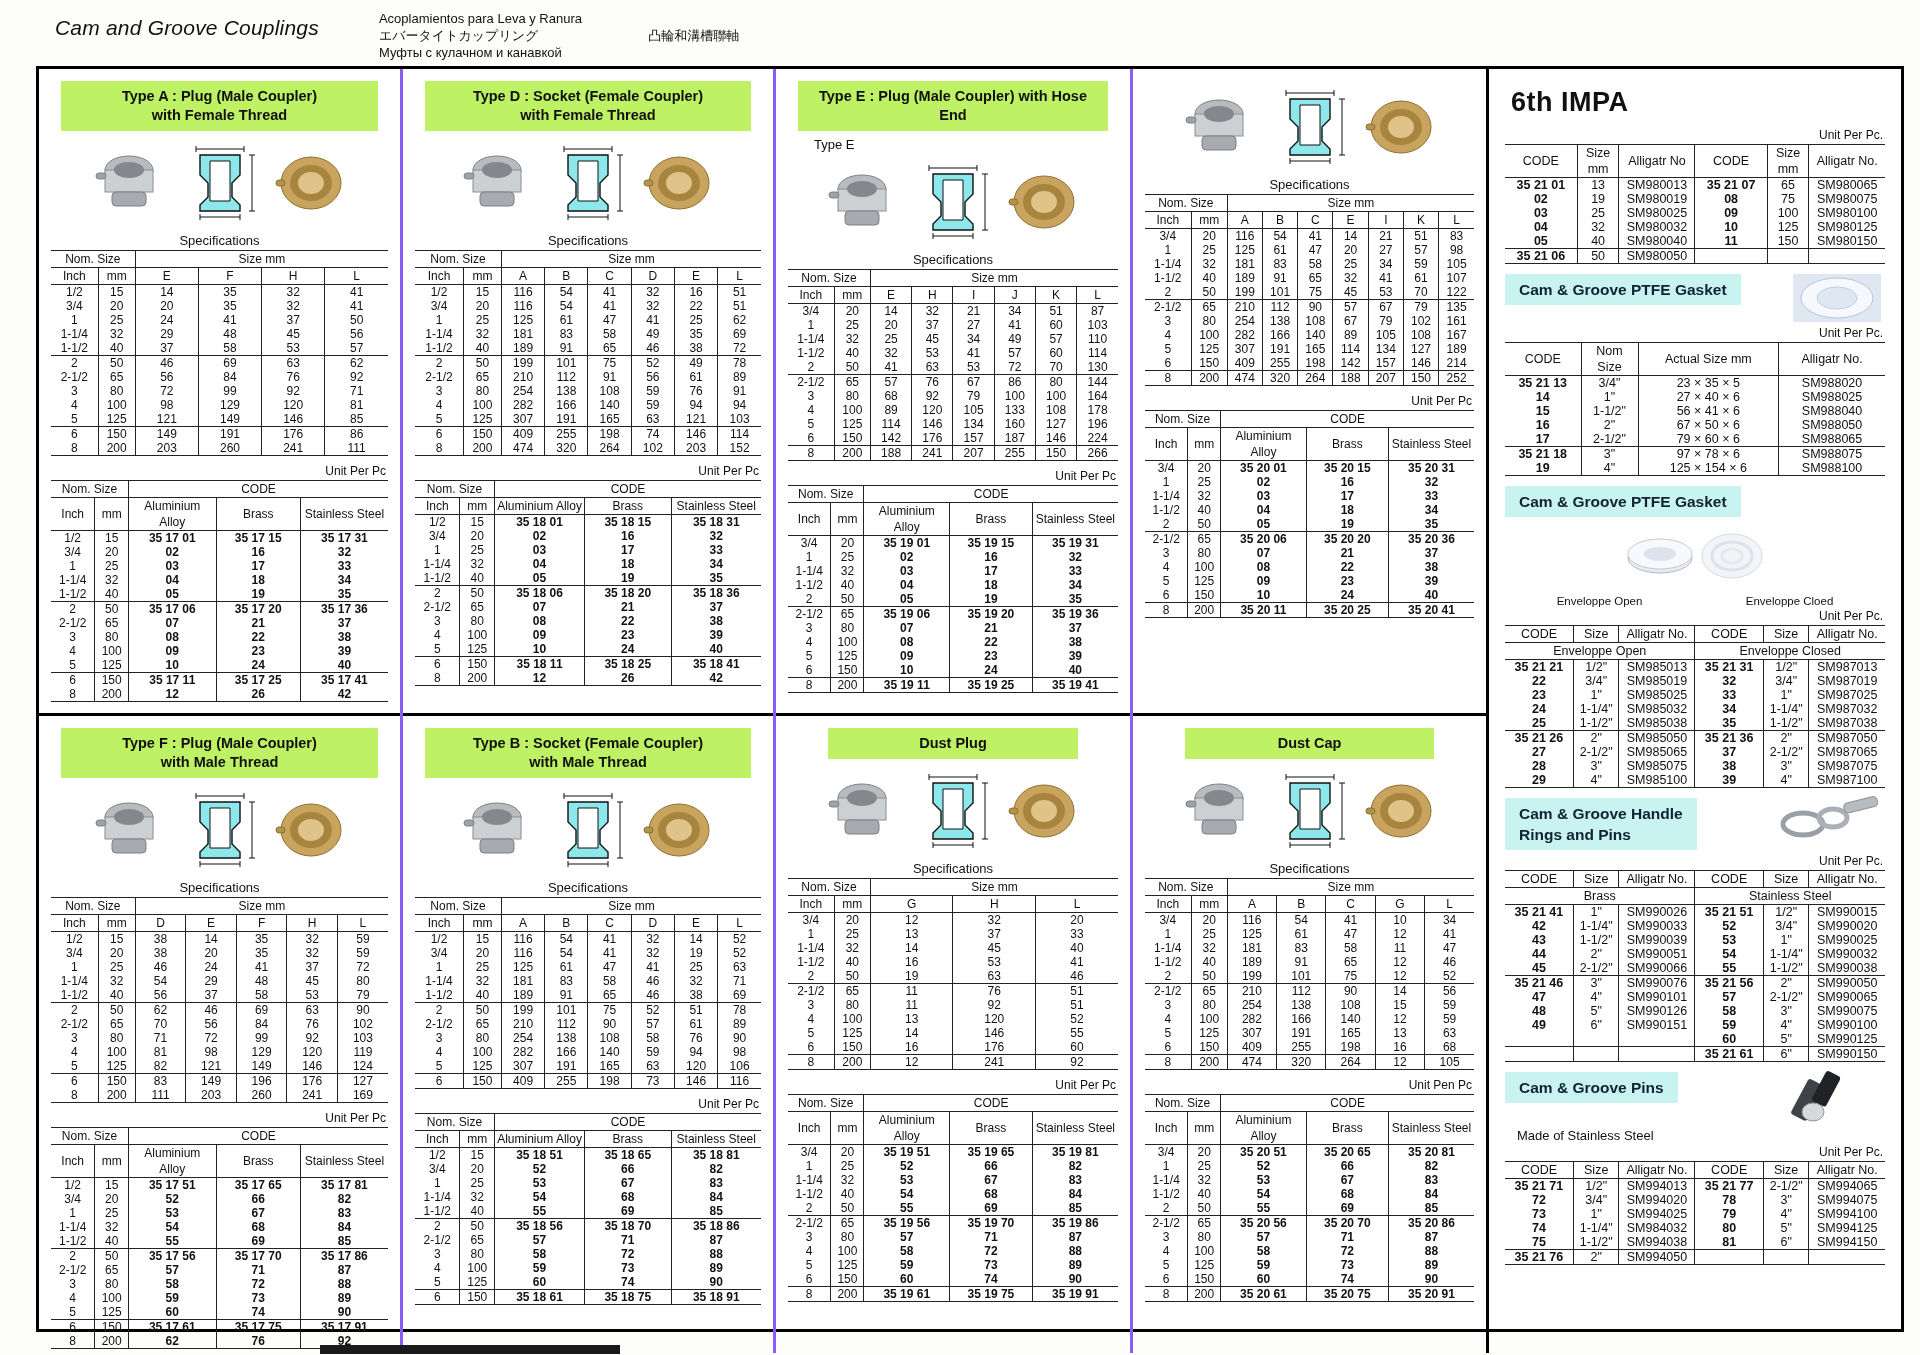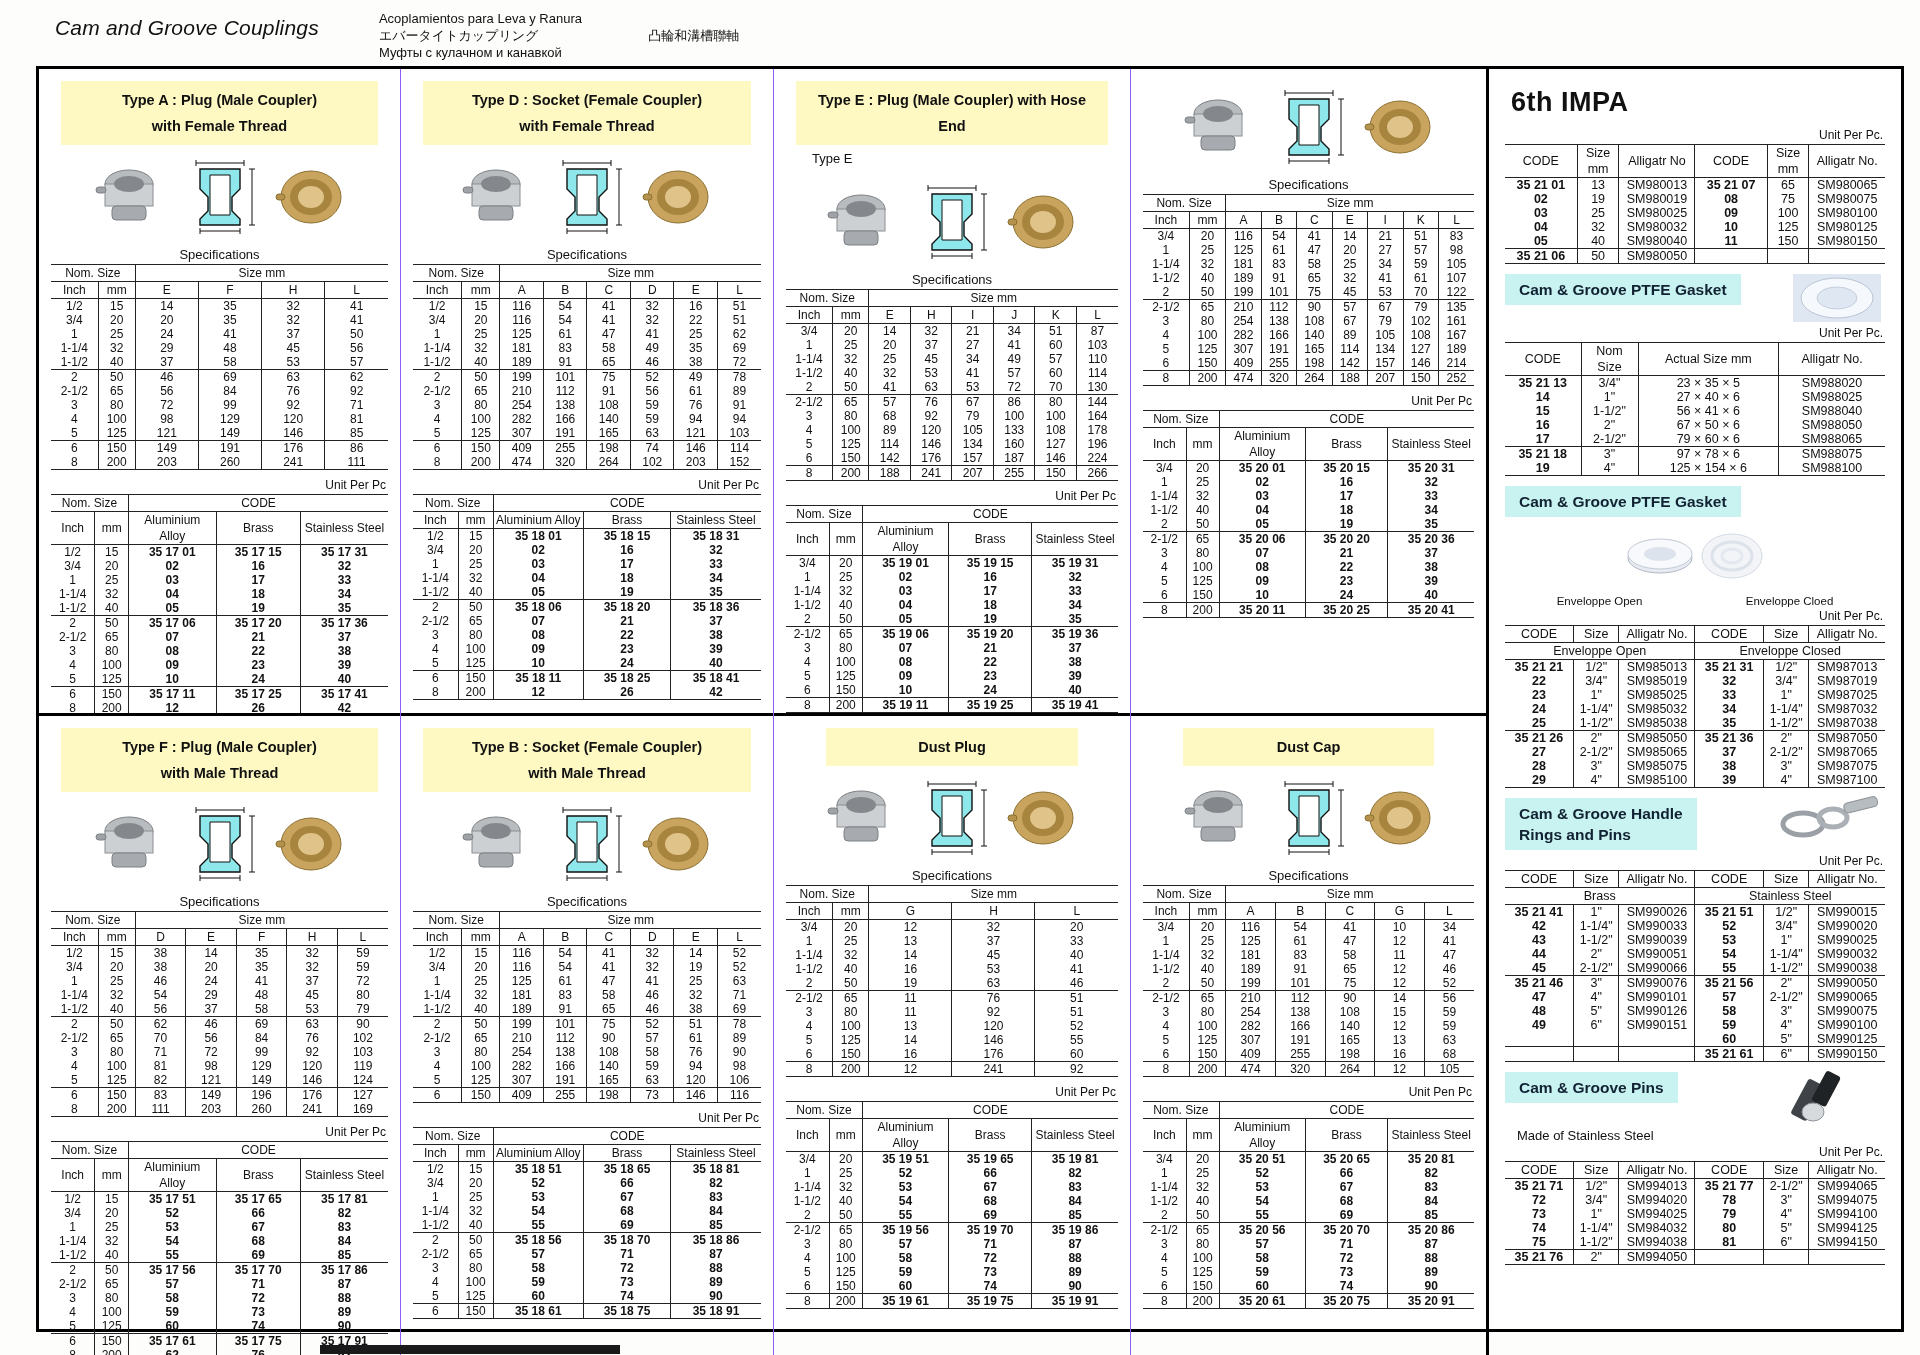--- a/index.html
+++ b/index.html
@@ -9,29 +9,29 @@
   
   .hdr { position:absolute; top:10px; left:55px; display:flex; gap:60px; align-items:flex-start; }
   .hdr-title { font-size:21px; font-weight:normal; font-style:italic; letter-spacing:.2px; padding-top:6px; }
   .hdr-langs { font-size:13px; line-height:17px; }
   .hdr-langs .row2 { display:flex; gap:110px; }
 
   
   .board { position:absolute; left:36px; top:66px; width:1868px; height:1266px;
            border:3px solid #000; display:grid;
            grid-template-columns:361px 373px 357px 356px 1fr; box-sizing:border-box; background:#fff; }
-  .pcol { display:grid; grid-template-rows:644px 1fr; border-left:1px solid #8b5cf6; box-sizing:border-box; }
+  .pcol { display:grid; grid-template-rows:644px 1fr; border-left:3px solid #8b5cf6; box-sizing:border-box; }
   .pcol:first-child { border-left:none; }
   .panel { padding:10px 12px 4px 12px; box-sizing:border-box; overflow:hidden; }
   .panel.bottom { border-top:3px solid #000; }
   .sidebar { border-left:3px solid #000; padding:14px 16px; box-sizing:border-box; overflow:hidden; }
 
-  .ptitle { background:#fef9c3; text-align:center; font-weight:bold; font-size:14.5px;
-            line-height:26px; padding:6px 20px; margin:2px 10px 6px 10px; }
-  .figlabel { font-size:13px; margin:2px 0 10px 26px; }
+  .ptitle { background:#bef264; text-align:center; font-weight:bold; font-size:14.5px;
+            line-height:19px; padding:6px 20px; margin:2px 10px 6px 10px; }
+  .figlabel { font-size:13px; margin:2px 0 4px 26px; }
   .figures { display:flex; justify-content:center; align-items:center; gap:16px; height:92px; margin:2px 0 2px 0; }
   .caption { text-align:center; font-size:13px; margin:4px 0 2px 0; }
   .unit { text-align:right; font-size:12px; margin:8px 2px 2px 0; }
 
   table.tbl { border-collapse:collapse; width:100%; font-size:12px; table-layout:fixed; }
   table.tbl th, table.tbl td { border-left:1px solid #222; text-align:center; font-weight:normal;
                                padding:0 1px; line-height:14px; }
   table.tbl th { line-height:16px; }
   table.tbl th:first-child, table.tbl td:first-child { border-left:none; }
   table.tbl { border-top:1.5px solid #222; border-bottom:1.5px solid #222; }

